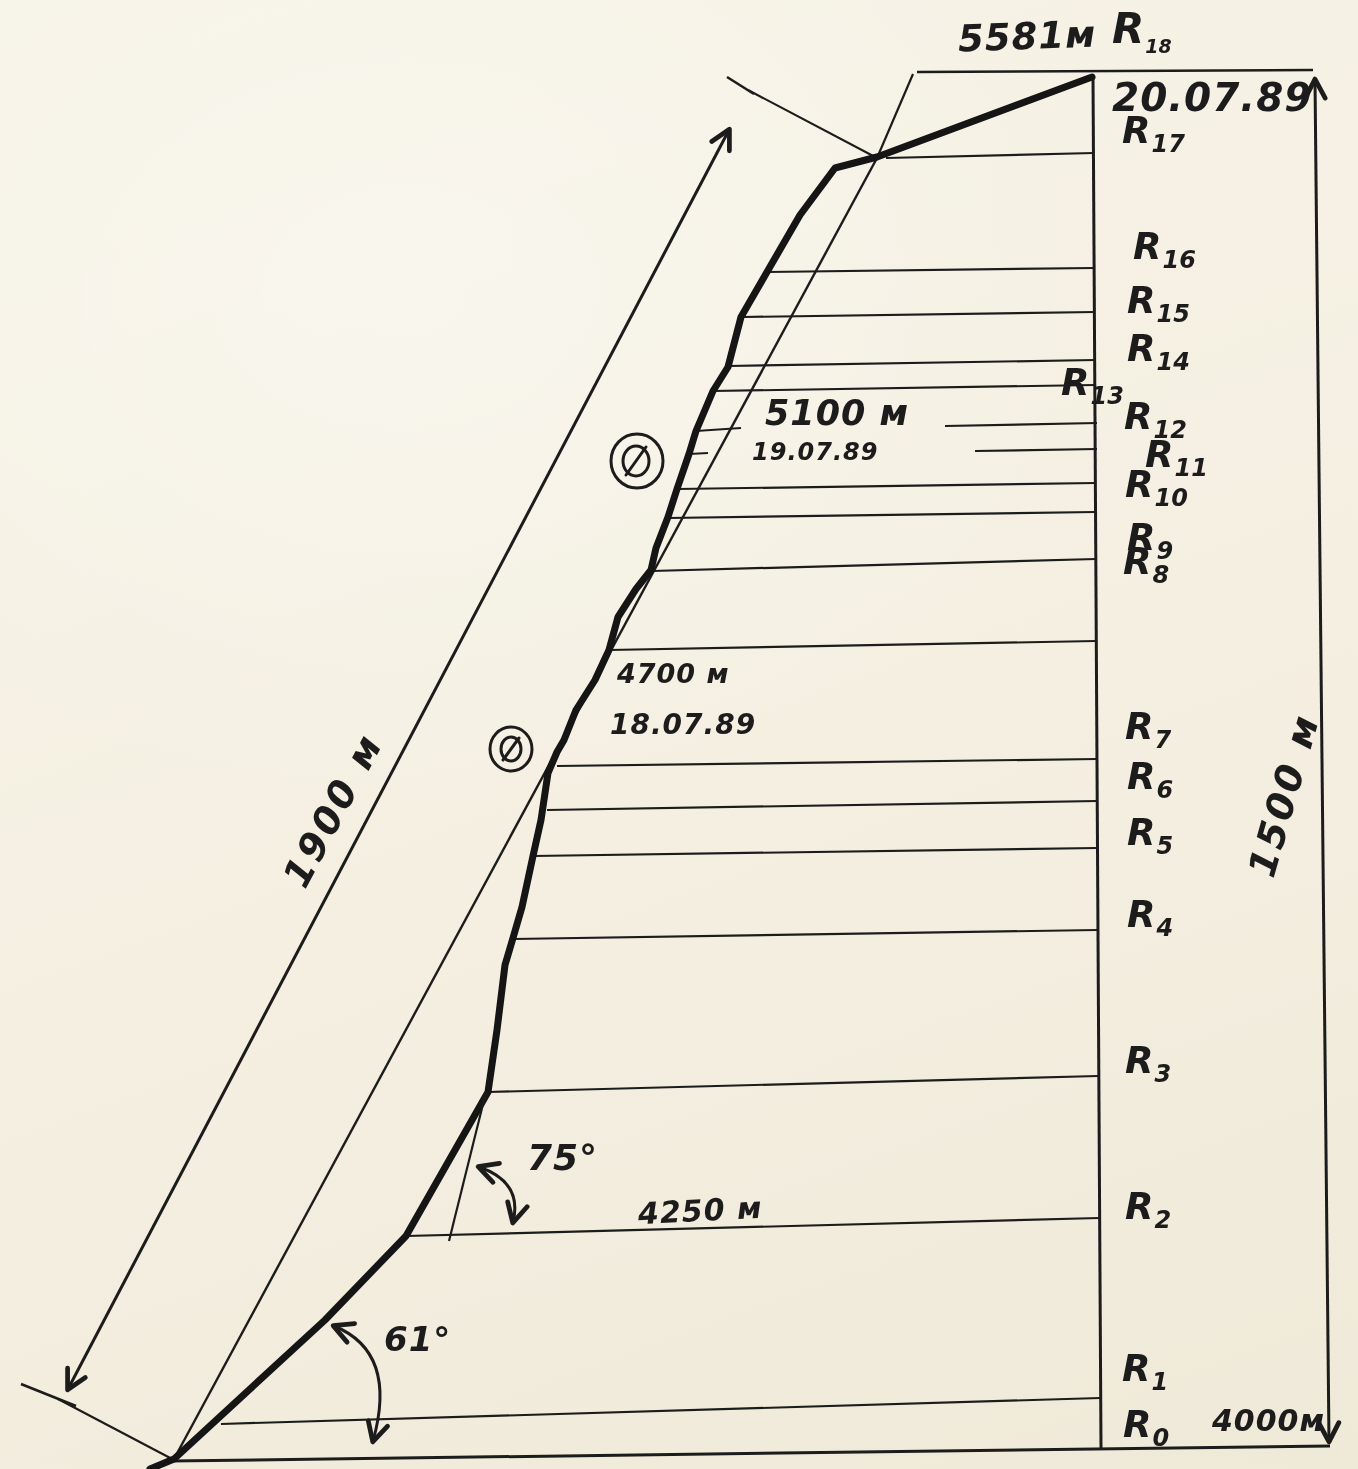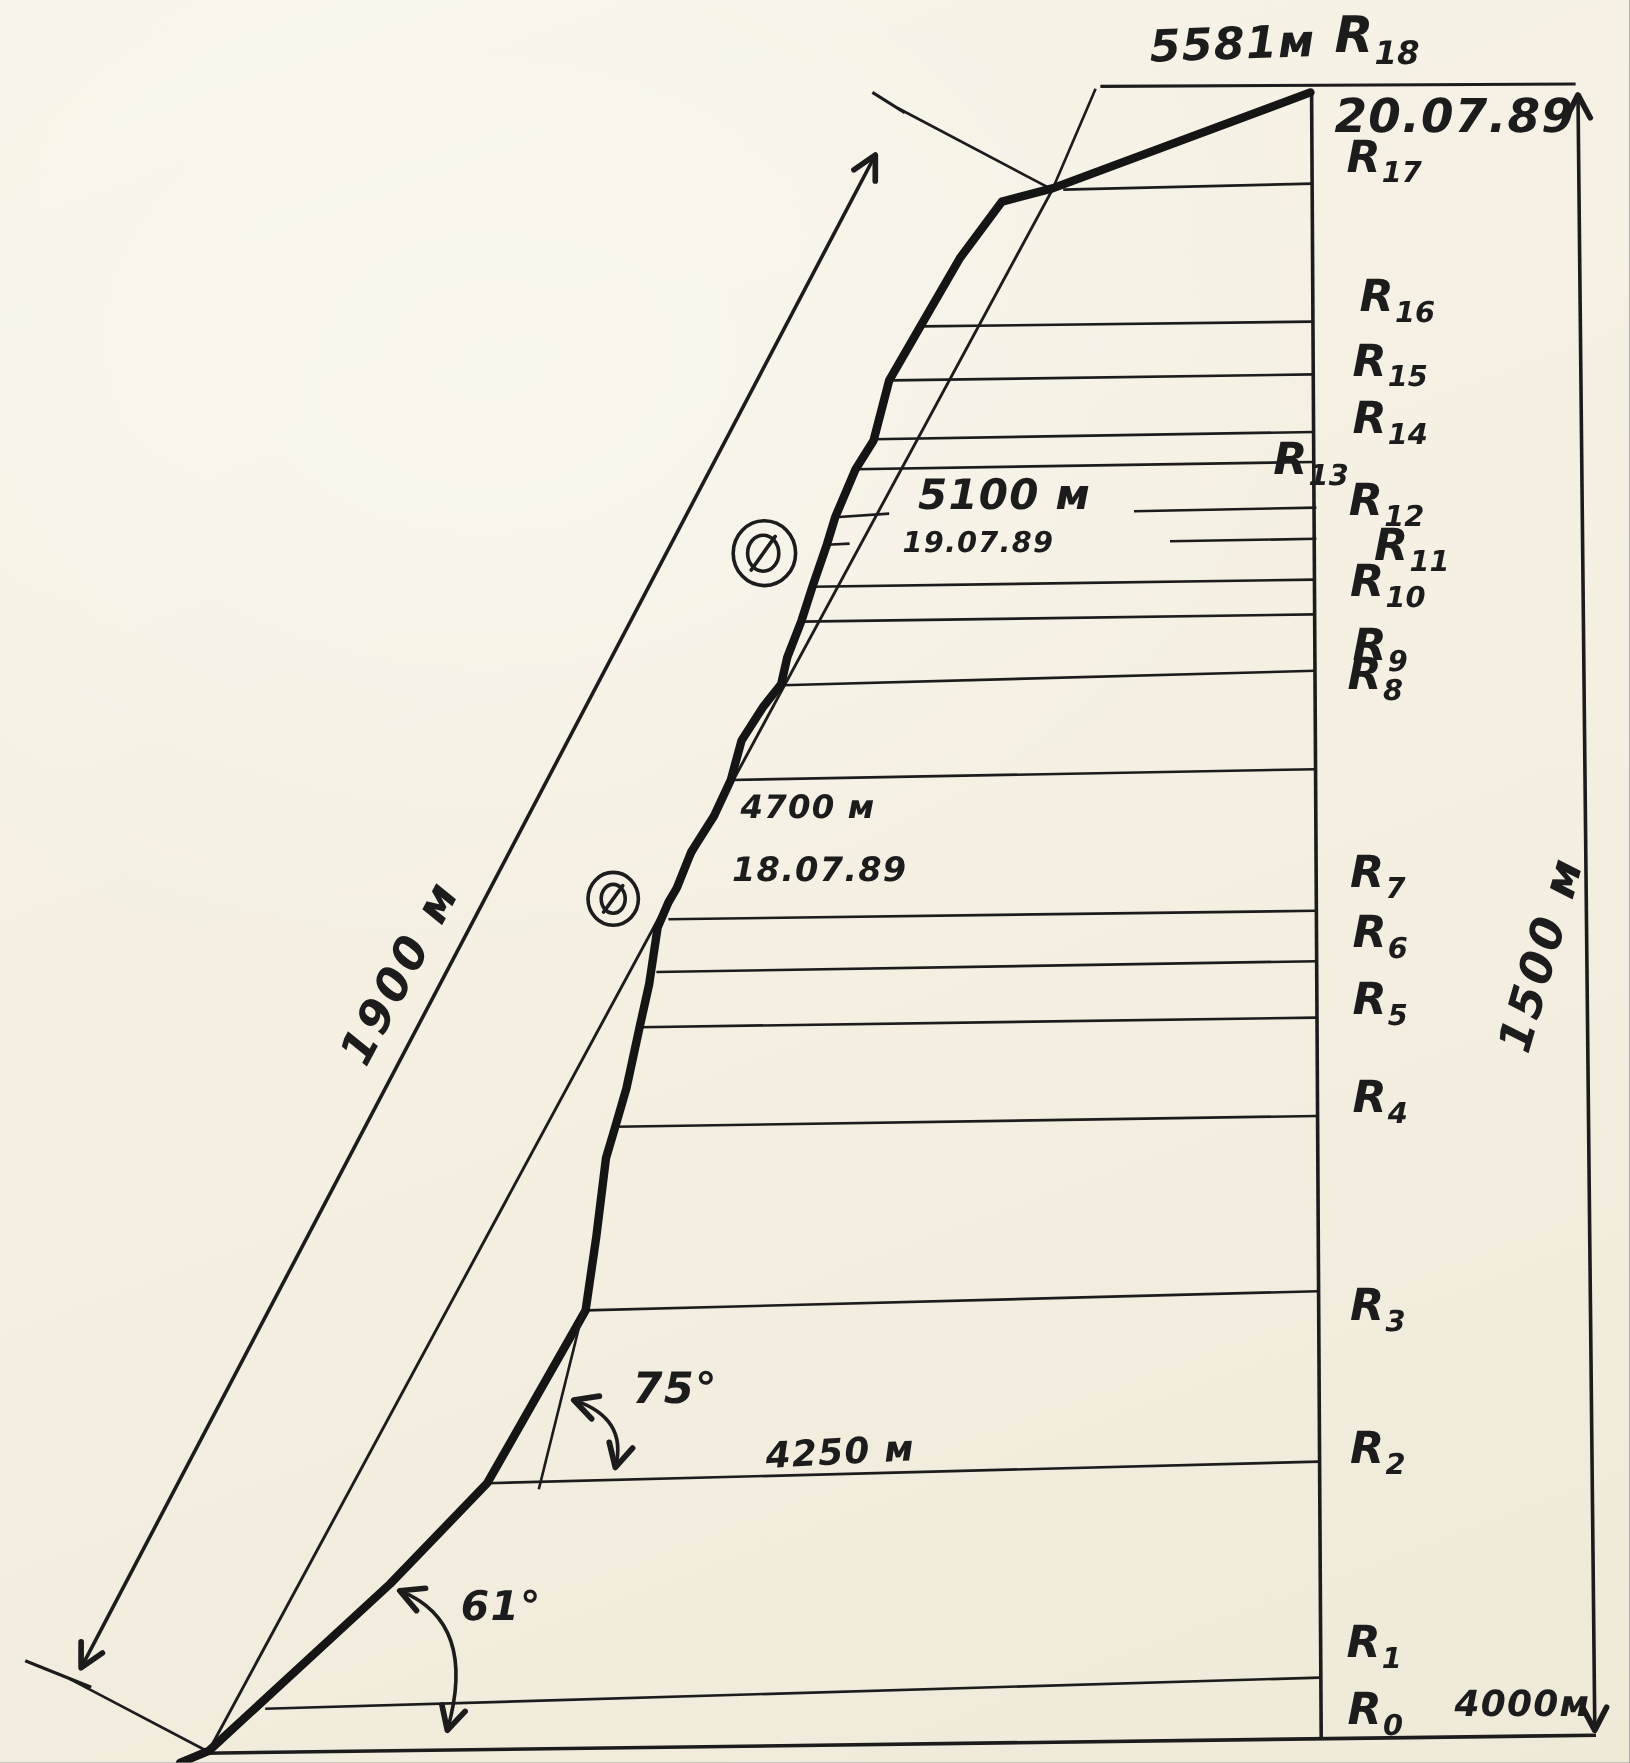--- a/index.html
+++ b/index.html
@@ -21,21 +21,21 @@
     font-weight:600;
     color:#1c1c1c;
     white-space:nowrap;
     letter-spacing:1px;
     line-height:1;
   }
   .center{transform:translate(-50%,-50%);}
   .rlab{font-size:37px;}
   .rlab .sub{font-size:24px;vertical-align:-9px;letter-spacing:0;}
   .rlab-big{font-size:42px;}
-  .rlab-big .sub{font-size:27px;vertical-align:-10px;margin-top:43px;}
+  .rlab-big .sub{font-size:19px;vertical-align:-10px;margin-top:43px;}
   .alt{font-size:30px;}
   .date{font-size:31px;}
   .small-alt{font-size:27px;}
   .angle{font-size:34px;}
   .dim{font-size:38px;letter-spacing:3px;}
 </style>
 </head>
 <body>
 
 <div id="canvas">
@@ -113,21 +113,21 @@
   <div class="txt rlab" style="left:1061px;top:364px;text-align:right;"><span>R</span><span class="sub">13</span></div>
   <div class="txt rlab" style="left:1124px;top:398px;"><span>R</span><span class="sub">12</span></div>
   <div class="txt rlab" style="left:1125px;top:436px;margin-left:20px;"><span>R</span><span class="sub">11</span></div>
   <div class="txt rlab" style="left:1125px;top:466px;"><span>R</span><span class="sub">10</span></div>
   <div class="txt rlab" style="left:1127px;top:499px;margin-top:20px;"><span>R</span><span class="sub">9</span></div>
   <div class="txt rlab" style="left:1123px;top:543px;"><span>R</span><span class="sub">8</span></div>
   <div class="txt rlab" style="left:1125px;top:708px;"><span>R</span><span class="sub">7</span></div>
   <div class="txt rlab" style="left:1127px;top:758px;"><span>R</span><span class="sub">6</span></div>
   <div class="txt rlab" style="left:1127px;top:814px;"><span>R</span><span class="sub">5</span></div>
   <div class="txt rlab" style="left:1127px;top:896px;"><span>R</span><span class="sub">4</span></div>
-  <div class="txt rlab" style="left:1125px;top:1069px;"><span>R</span><span class="sub">3</span></div>
+  <div class="txt rlab" style="left:1125px;top:1042px;"><span>R</span><span class="sub">3</span></div>
   <div class="txt rlab" style="left:1125px;top:1188px;"><span>R</span><span class="sub">2</span></div>
   <div class="txt rlab" style="left:1122px;top:1350px;"><span>R</span><span class="sub">1</span></div>
   <div class="txt rlab" style="left:1123px;top:1406px;"><span>R</span><span class="sub">0</span></div>
 
   <div class="txt small-alt" style="left:765px;top:396px;font-size:35px;">5100 м</div>
   <div class="txt date" style="left:752px;top:440px;font-size:24px;">19.07.89</div>
 
   <div class="txt small-alt" style="left:617px;top:660px;">4700 м</div>
   <div class="txt date" style="left:610px;top:711px;font-size:28px;">18.07.89</div>
 

